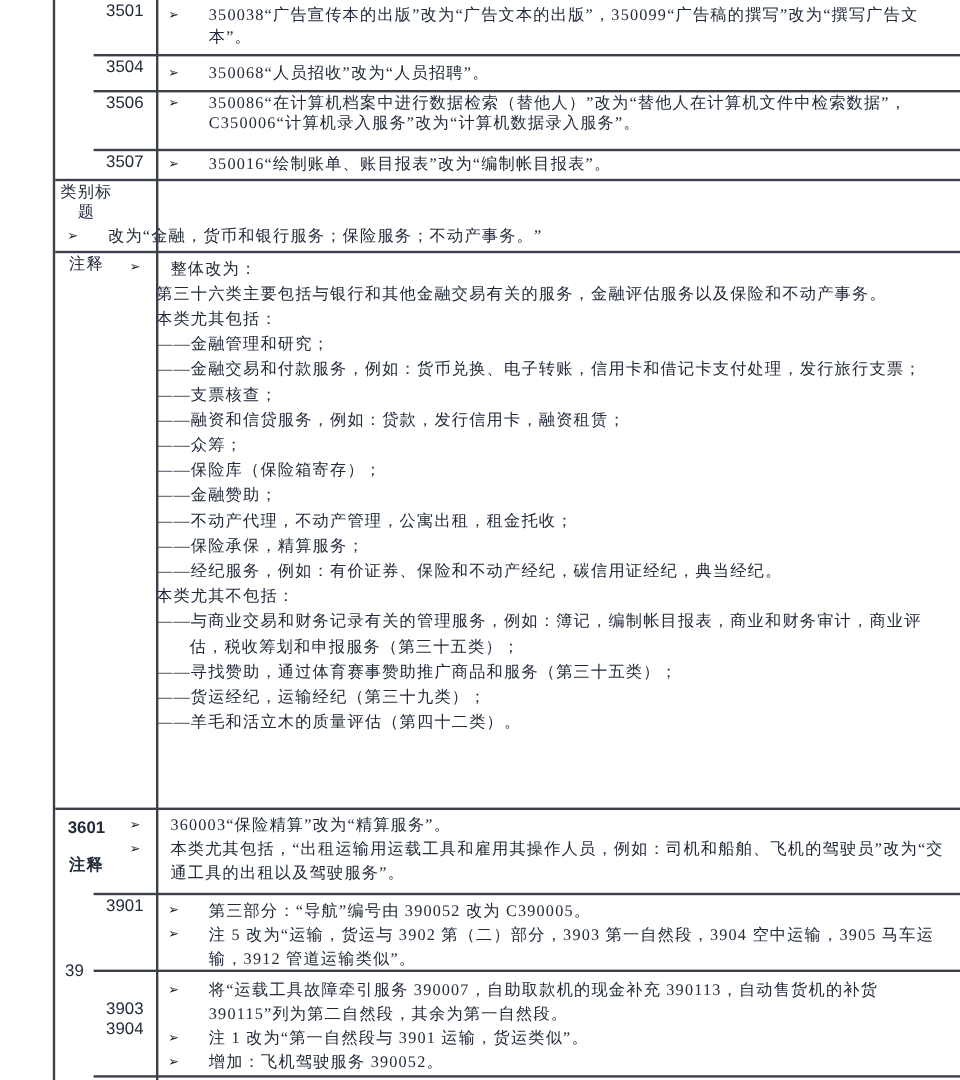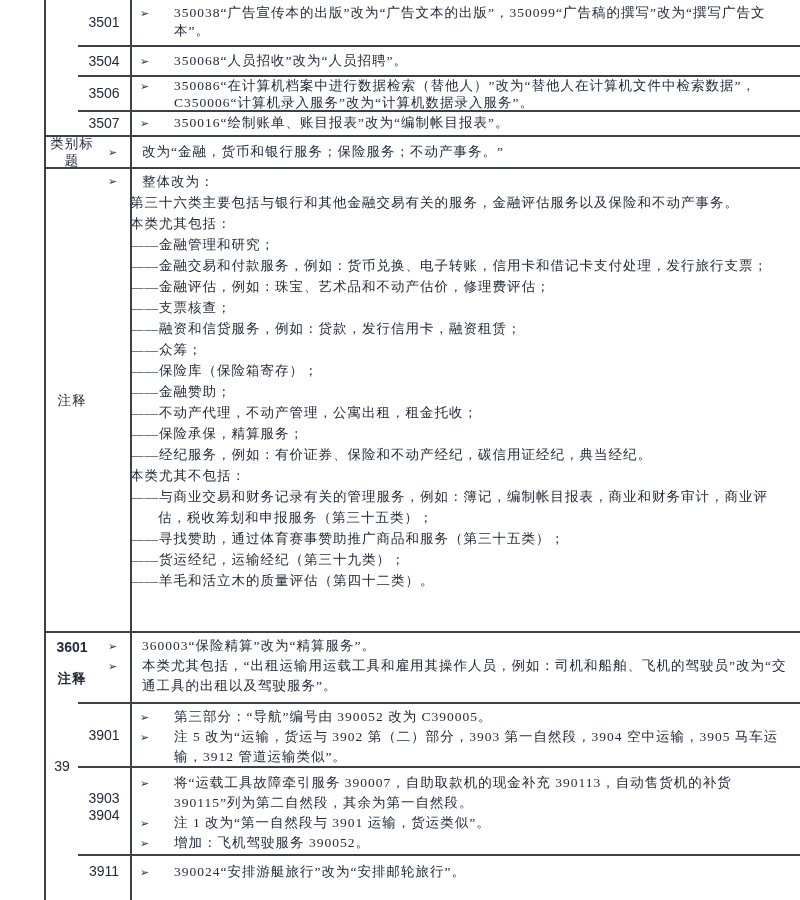--- a/index.html
+++ b/index.html
@@ -38,35 +38,35 @@
   .row{display:flex;}
   .row.bt{border-top:2px solid var(--line);}
 
   .sub{
     width:52px;flex:none;
     display:flex;flex-direction:column;align-items:center;
     text-align:center;
     font-size:13.5px;line-height:17px;
   }
   .sub .num{font-family:"Liberation Sans","DejaVu Sans",sans-serif;font-size:14px;letter-spacing:0;}
-  .sub.vc{justify-content:center;}
+  .sub.vc{}
 
   .content{flex:1;min-width:0;padding-left:10px;padding-right:10px;line-height:20px;}
   .bullet{display:flex;}
   .mk{width:22px;flex:none;font-size:11px;}
   .txt{flex:1;min-width:0;margin-left:12px;}
   .plain{margin-left:22px;}
   .dash{margin-left:22px;padding-left:28px;text-indent:-28px;}
 
   
   .r3501{height:45px;}  .r3501 .content{padding-top:4px;line-height:18px;}
   .r3504{height:30px;}  .r3504 .content{padding-top:5px;line-height:18px;}
-  .r3506{height:35px;}  .r3506 .content{padding-top:1px;line-height:16.5px;}
+  .r3506{height:49px;}  .r3506 .content{padding-top:1px;line-height:16.5px;}
   .r3507{height:25px;}  .r3507 .content{padding-top:2px;line-height:18px;}
-  .rtitle{height:30px;} .rtitle .content{display:flex;align-items:center;line-height:18px;}
+  .rtitle{height:58px;flex-direction:column;} .rtitle .content{display:flex;align-items:center;line-height:18px;}
   .rnotes{height:464px;}.rnotes .content{padding-top:2px;line-height:21px;}
   .r3601{height:71px;}  .r3601 .content{padding-top:3px;}
   .r3601 .sub{padding-top:6px;gap:14px;font-weight:bold;}
   .r3901{height:64px;}  .r3901 .content{padding-top:3px;}
   .r3903{height:88px;}  .r3903 .content{padding-top:5px;}
   .r3903 .sub{padding-top:22px;}
   .r3911{height:30px;}  .r3911 .content{padding-top:6px;}
   .r3911 .sub{padding-top:7px;}
 </style>
 </head>
@@ -148,21 +148,20 @@
         <div class="sub vc">注释</div>
         <div class="content">
           <div class="bullet">
             <span class="mk">➢</span>
             <div class="txt">整体改为：</div>
           </div>
           <div class="plain">第三十六类主要包括与银行和其他金融交易有关的服务，金融评估服务以及保险和不动产事务。</div>
           <div class="plain">本类尤其包括：</div>
           <div class="dash">——金融管理和研究；</div>
           <div class="dash">——金融交易和付款服务，例如：货币兑换、电子转账，信用卡和借记卡支付处理，发行旅行支票；</div>
-          <div class="dash">——金融评估，例如：珠宝、艺术品和不动产估价，修理费评估；</div>
           <div class="dash">——支票核查；</div>
           <div class="dash">——融资和信贷服务，例如：贷款，发行信用卡，融资租赁；</div>
           <div class="dash">——众筹；</div>
           <div class="dash">——保险库（保险箱寄存）；</div>
           <div class="dash">——金融赞助；</div>
           <div class="dash">——不动产代理，不动产管理，公寓出租，租金托收；</div>
           <div class="dash">——保险承保，精算服务；</div>
           <div class="dash">——经纪服务，例如：有价证券、保险和不动产经纪，碳信用证经纪，典当经纪。</div>
           <div class="plain">本类尤其不包括：</div>
           <div class="dash">——与商业交易和财务记录有关的管理服务，例如：簿记，编制帐目报表，商业和财务审计，商业评估，税收筹划和申报服务（第三十五类）；</div>

